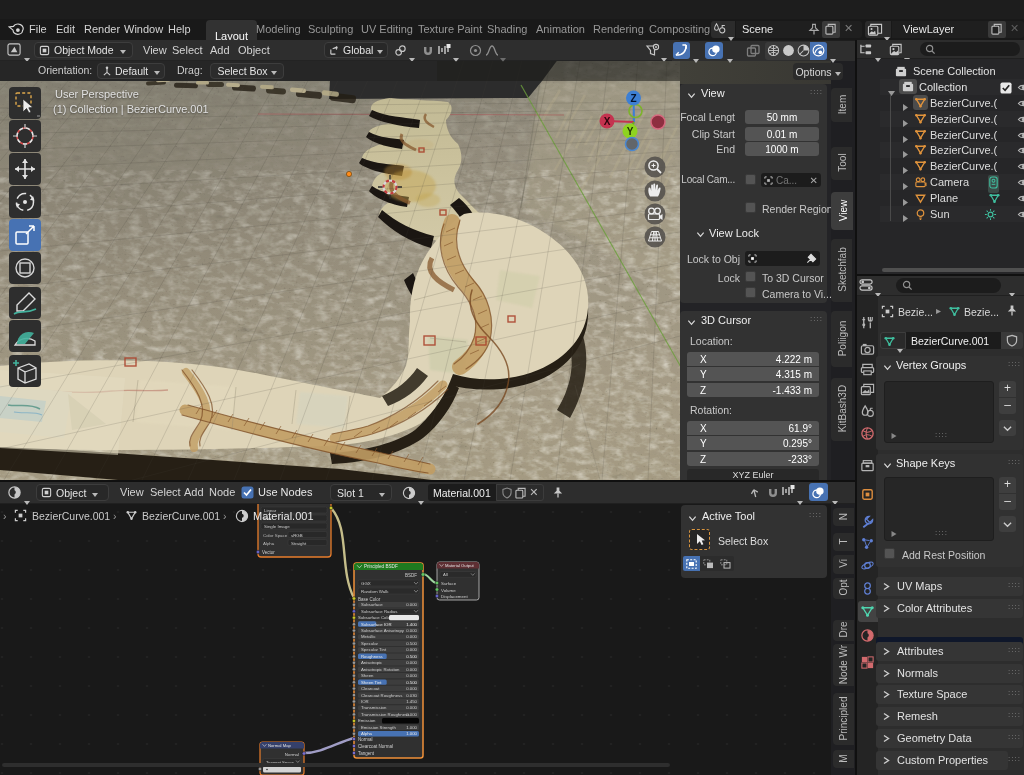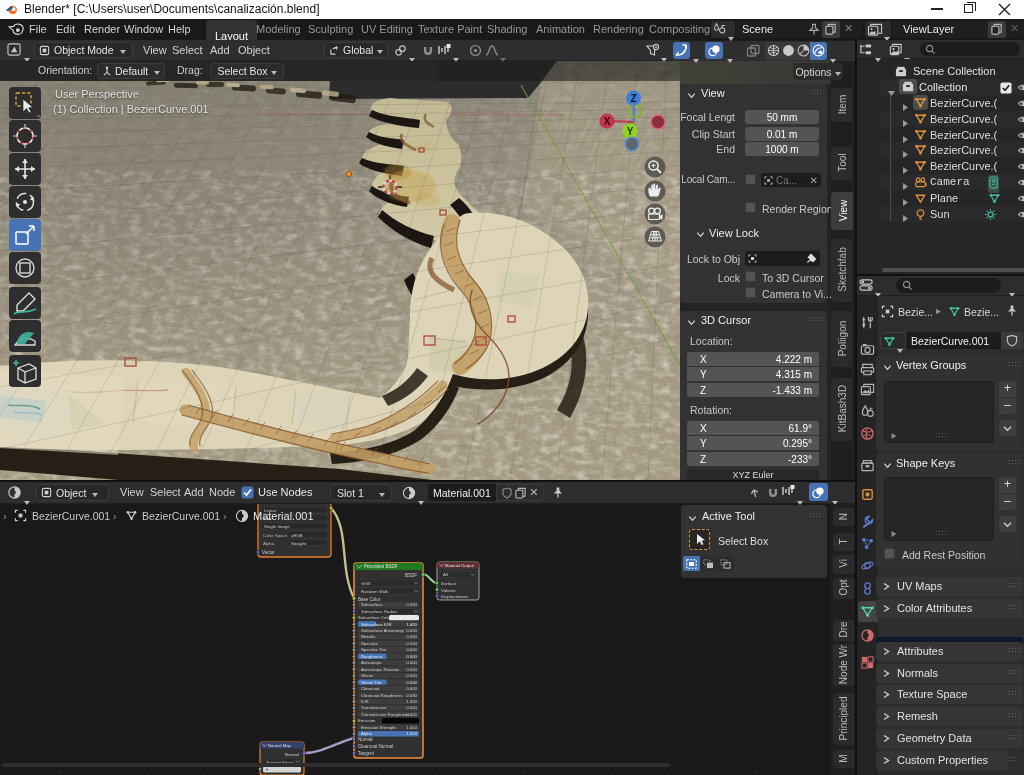--- a/index.html
+++ b/index.html
@@ -10,34 +10,20 @@
 .pill{background:#282828;border:1px solid #3d3d3d;border-radius:4px;color:#e3e3e3;font-size:11px;display:flex;align-items:center;}
 .chev:after{content:"";display:inline-block;width:0;height:0;border-left:3.5px solid transparent;border-right:3.5px solid transparent;border-top:4px solid #b9b9b9;}
 .field{background:#545454;border-radius:3px;color:#fff;font-size:10px;display:flex;align-items:center;justify-content:center;}
 .cb{background:#545454;border:1px solid #3a3a3a;border-radius:2px;width:11px;height:11px;}
 .dots{color:#8a8a8a;font-size:8px;letter-spacing:1px;}
 </style>
 </head>
 <body>
 <div id="app">
 
-<div class="abs" style="left:0;top:0;width:1024px;height:19px;background:#ffffff;">
-  <svg class="abs" style="left:5px;top:3px" width="13" height="13" viewBox="0 0 16 16">
-    <circle cx="9.5" cy="8.5" r="5.2" fill="#ff7021"></circle>
-    <circle cx="10.5" cy="7.6" r="2.3" fill="#fff"></circle>
-    <path d="M1 9 L8 3.5 L10 6 L4 10 Z" fill="#265787"></path>
-  </svg>
-  <div class="abs" style="left:24px;top:2px;font-size:12px;color:#111;">Blender* [C:\Users\user\Documents\canalización.blend]</div>
-  <div class="abs" style="left:931px;top:8px;width:12px;height:1.5px;background:#222;"></div>
-  <div class="abs" style="left:964px;top:4px;width:9px;height:9px;border:1.3px solid #222;"></div>
-  <div class="abs" style="left:967px;top:2px;width:9px;height:9px;border:1.3px solid #222;border-left:none;border-bottom:none;"></div>
-  <svg class="abs" style="left:998px;top:3px" width="13" height="13">
-        <path d="M1 1 L12 12 M12 1 L1 12" stroke="#222" stroke-width="1.4"></path>
-      </svg>
-</div>
 
 <div class="abs" style="left:0;top:19px;width:1024px;height:21px;background:#191919;">
   <svg class="abs" style="left:8px;top:3px" width="16" height="15" viewBox="0 0 22 18">
     <path d="M20 10.5a6.5 5.5 0 1 1-13-.6 L1.5 5.5 l6-.8 a6.5 5.5 0 0 1 12.5 5.8z" fill="none" stroke="#d8d8d8" stroke-width="1.6"></path>
     <circle cx="13.6" cy="9.8" r="2.6" fill="#d8d8d8"></circle>
   </svg>
   <div class="txt abs" style="left:29px;top:4px;">File</div>
   <div class="txt abs" style="left:56px;top:4px;">Edit</div>
   <div class="txt abs" style="left:84px;top:4px;">Render</div>
   <div class="txt abs" style="left:124px;top:4px;">Window</div>
@@ -844,21 +830,21 @@
         <div class="abs" style="left:0;top:115px;width:168px;height:16px;">
           <span class="abs" style="left:21px;top:3px;"><svg width="8" height="9" viewBox="0 0 8 9">
               <path d="M2 1 L7 4.5 L2 8 Z" fill="#999"></path>
             </svg></span>
           <span class="abs" style="left:34px;top:1px;"><svg width="13" height="13" viewBox="0 0 14 14">
               <circle cx="4.5" cy="4" r="2" fill="none" stroke="#e0933c" stroke-width="1.2"></circle>
               <circle cx="9.5" cy="4" r="2" fill="none" stroke="#e0933c" stroke-width="1.2"></circle>
               <rect x="2" y="6.5" width="10" height="5" rx="1" fill="none" stroke="#e0933c" stroke-width="1.2"></rect>
               <path d="M12 8 L13.5 7 L13.5 11 L12 10 Z" fill="#e0933c"></path>
             </svg></span>
-          <span class="abs" style="left:50px;top:2px;font-size:11px;color:#dcdcdc;font-family:Liberation Mono, monospace;">Camera</span>
+          <span class="abs" style="left:50px;top:2px;font-size:11px;color:#dcdcdc;">Camera</span>
           <span class="abs" style="left:108px;top:1px;background:#3c4c48;border-radius:2px;"><svg width="11" height="13" viewBox="0 0 12 14">
               <rect x="2" y="1" width="8" height="12" rx="2.5" fill="none" stroke="#3fbf9f" stroke-width="1.2"></rect>
               <circle cx="6" cy="5" r="1.6" fill="none" stroke="#3fbf9f" stroke-width="1.1"></circle>
               <path d="M4 9 L8 9" stroke="#3fbf9f" stroke-width="1.1"></path>
             </svg></span>
           <span class="abs" style="left:137px;top:1px;"><svg width="13" height="13" viewBox="0 0 14 14">
               <path d="M1.5 7 C3.5 4 10.5 4 12.5 7 C10.5 10 3.5 10 1.5 7 Z" fill="none" stroke="#b8b8b8" stroke-width="1.2"></path>
               <circle cx="7" cy="7" r="1.8" fill="#b8b8b8"></circle>
             </svg></span>
           <span class="abs" style="left:152px;top:1px;"><svg width="13" height="13" viewBox="0 0 14 14">

